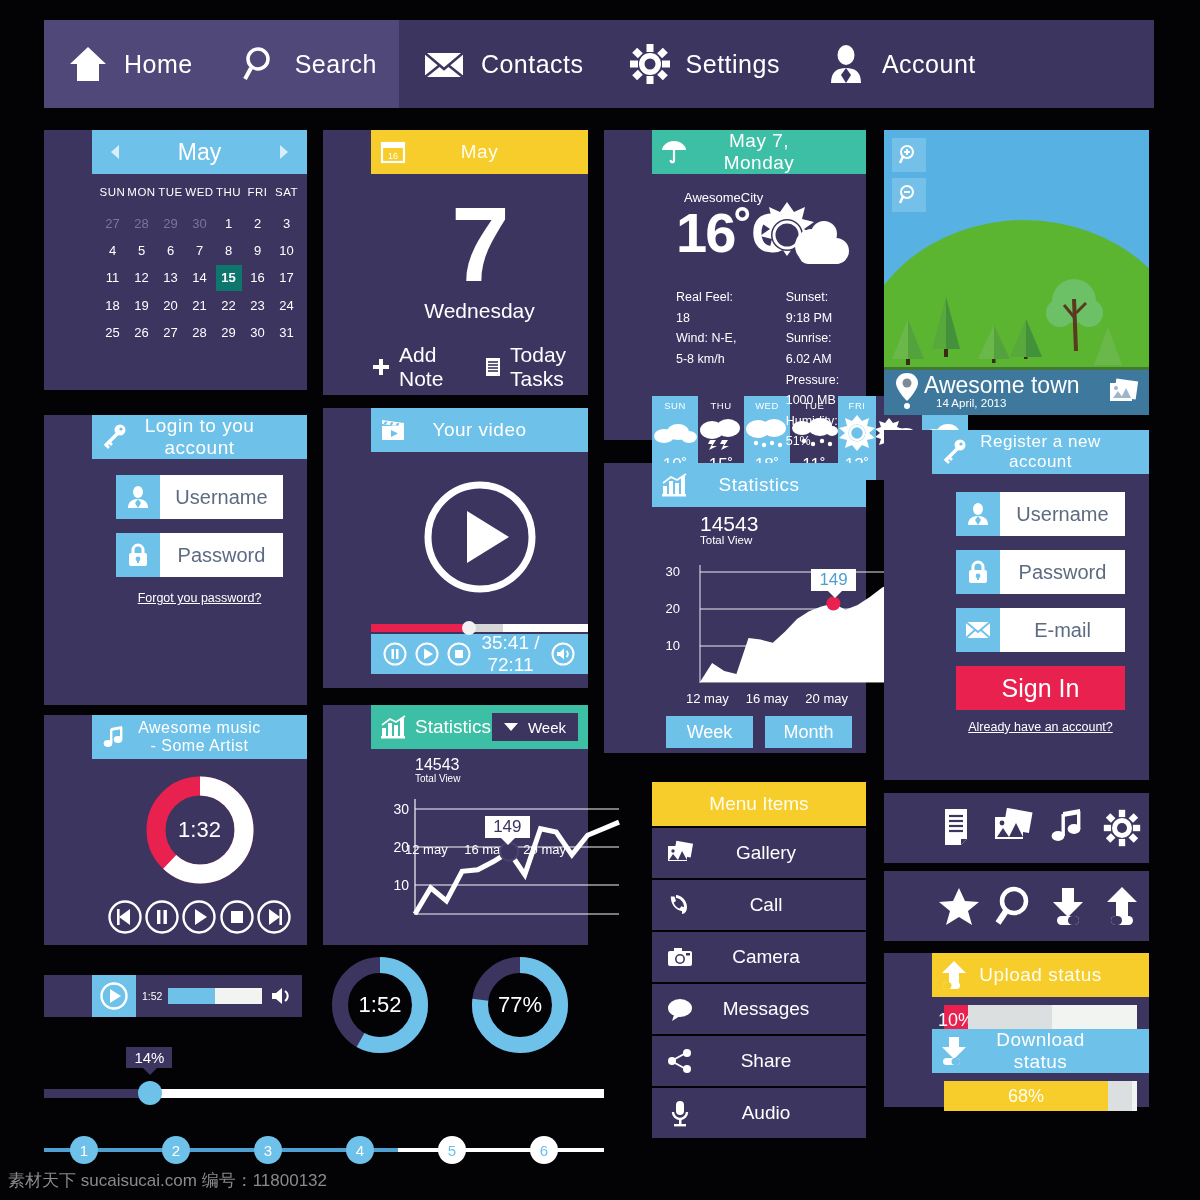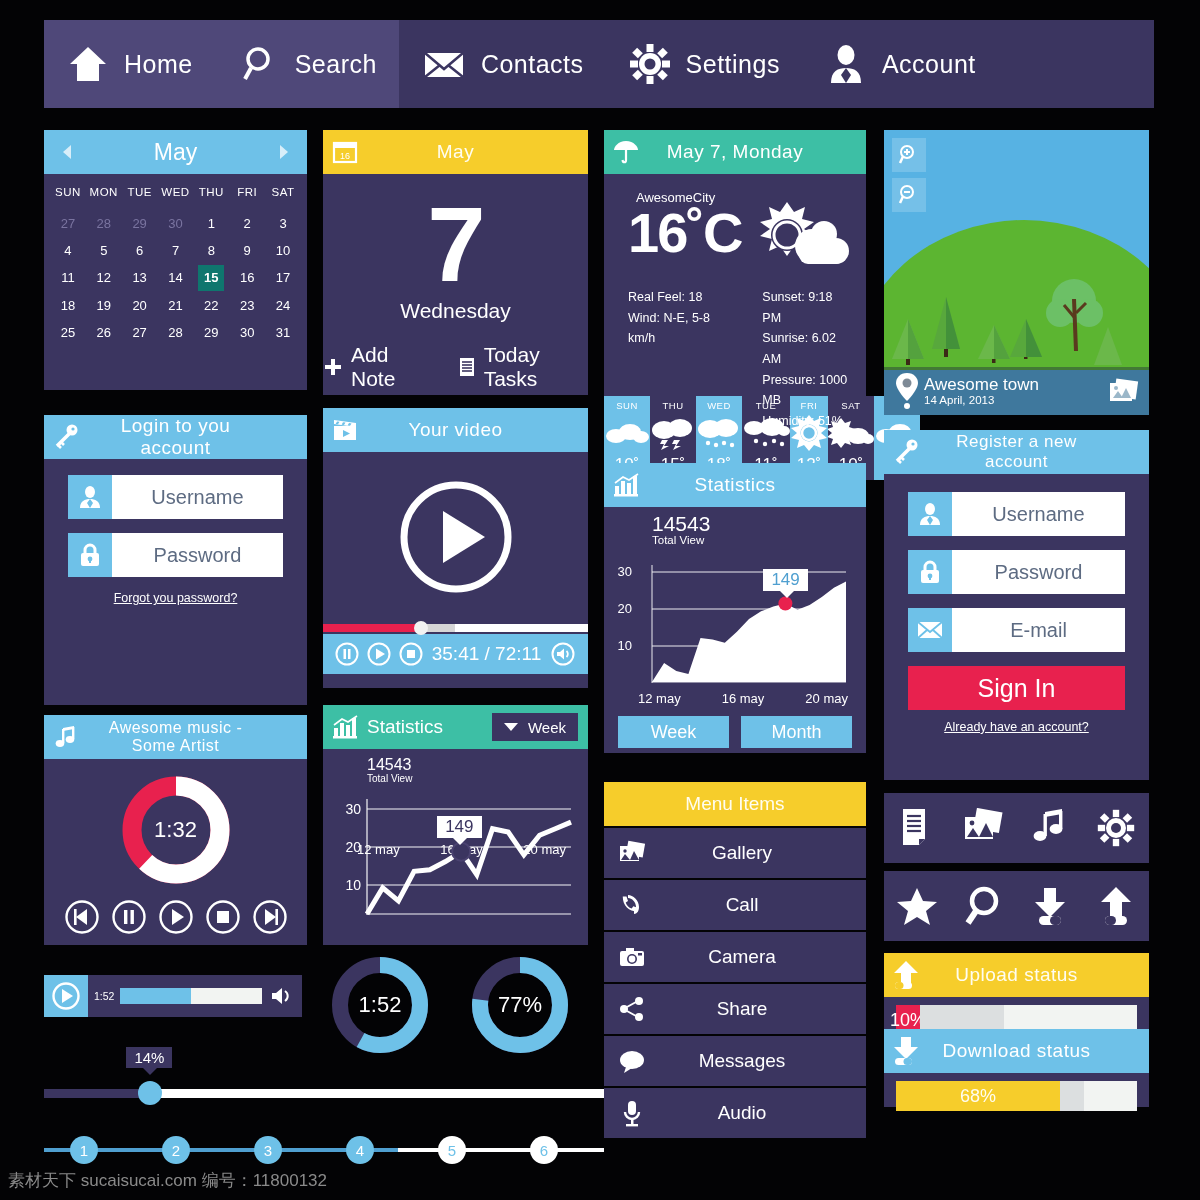--- a/index.html
+++ b/index.html
@@ -18,21 +18,21 @@
   .teal { background:#3dbfa5; }
   .yellow { background:#f6cd2b; color:#fffdf0; }
 
   
   #nav { position:absolute; left:44px; top:20px; width:1110px; height:88px; background:#3b3560; display:flex; }
   .nav-item { display:flex; align-items:center; gap:14px; padding:12px 22px; cursor:pointer; }
   .nav-item.active { background:#4f4879; }
   .nav-label { font-size:25px; letter-spacing:.5px; }
 
   
-  .w { position:absolute; }
+  .w { position:absolute;padding-left:48px; }
 
   
   #cal { left:44px; top:130px; width:263px; height:260px; }
   #cal .hdr { justify-content:space-between; padding:0 14px; }
   #cal .month { font-size:23px; flex:1; text-align:center; }
   .cal-grid { display:grid; grid-template-columns:repeat(7,1fr); padding:6px 6px 10px; }
   .cal-grid div { text-align:center; font-size:13px; padding:6px 0; color:#fff; }
   .cal-grid .dow { font-size:11.5px; letter-spacing:.5px; padding-bottom:12px; }
   .cal-grid .mut { color:#7a74a0; }
   .cal-grid .sel { position:relative; }
@@ -56,22 +56,22 @@
   #wx .fc > div { flex:1; display:flex; flex-direction:column; align-items:center; justify-content:space-between; padding:4px 0 5px; }
   #wx .fc .d { font-size:9.5px; letter-spacing:.5px; }
   #wx .fc .t { font-size:17px; }
   .fc-l { background:#6ec1e8; } .fc-d { background:#3b3560; }
 
   
   #map { left:884px; top:130px; width:265px; height:285px; background:#57b2e3; overflow:hidden; }
   #map .zoombtn { position:absolute; left:8px; width:34px; height:34px; background:rgba(255,255,255,.18); display:flex; align-items:center; justify-content:center; cursor:pointer;}
   #map .hill { position:absolute; left:-30px; bottom:45px; width:340px; height:150px; background:#5cb531; border-radius:50% 50% 0 0 / 100% 100% 0 0; }
   #map .foot { position:absolute; left:0; bottom:0; width:100%; height:48px; background:rgba(30,40,60,.42); display:flex; align-items:center; padding:0 10px; }
-  #map .ttl { font-size:17px; line-height:1.05; }
-  #map .sub { font-size:11.5px; }
+  #map .ttl { font-size:23px; line-height:1.05; }
+  #map .sub { font-size:11.5px;margin-left:12px; }
 
   
   #login { left:44px; top:415px; width:263px; height:290px; }
   .field { display:flex; height:44px; margin:0 24px 14px; }
   .field .fi { width:44px; background:#6ec1e8; display:flex; align-items:center; justify-content:center; flex:0 0 44px;}
   .field .ft { flex:1; background:#fff; color:#5d6b82; display:flex; align-items:center; justify-content:center; font-size:20px; }
   .cta { margin:4px 24px 0; height:44px; background:#e8214e; display:flex; align-items:center; justify-content:center; font-size:25px; cursor:pointer;}
   .lnk { text-align:center; font-size:12.5px; text-decoration:underline; margin-top:10px; cursor:pointer; }
 
   
@@ -818,42 +818,42 @@
             <rect x="8" y="3" width="8" height="4" fill="#fff"></rect>
             <circle cx="14" cy="14" r="5" fill="#3b3560"></circle>
             <circle cx="14" cy="14" r="3.4" fill="#fff"></circle>
             <rect x="20" y="8" width="4" height="2.5" fill="#3b3560"></rect>
           </svg>
         </span>
         <span class="mi-lbl">Camera</span>
       </div>
       <div class="mi">
         <span class="mi-ico">
+          <svg width="28" height="24" viewBox="0 0 28 24">
+            <ellipse cx="14" cy="11" rx="12" ry="9" fill="#fff"></ellipse>
+            <polygon points="8,18 6,24 14,19" fill="#fff"></polygon>
+          </svg>
+        </span>
+        <span class="mi-lbl">Messages</span>
+      </div>
+      <div class="mi">
+        <span class="mi-ico">
           <svg width="28" height="26" viewBox="0 0 28 26">
             <g fill="#fff">
               <circle cx="21" cy="5" r="4"></circle>
               <circle cx="6" cy="13" r="4"></circle>
               <circle cx="21" cy="21" r="4"></circle>
             </g>
             <g stroke="#fff" stroke-width="2">
               <line x1="9" y1="11" x2="18" y2="6"></line>
               <line x1="9" y1="15" x2="18" y2="20"></line>
             </g>
           </svg>
         </span>
         <span class="mi-lbl">Share</span>
-      </div>
-      <div class="mi">
-        <span class="mi-ico">
-          <svg width="28" height="24" viewBox="0 0 28 24">
-            <ellipse cx="14" cy="11" rx="12" ry="9" fill="#fff"></ellipse>
-            <polygon points="8,18 6,24 14,19" fill="#fff"></polygon>
-          </svg>
-        </span>
-        <span class="mi-lbl">Messages</span>
       </div>
       <div class="mi">
         <span class="mi-ico">
           <svg width="22" height="28" viewBox="0 0 22 28">
             <rect x="7" y="2" width="8" height="14" rx="4" fill="#fff"></rect>
             <path d="M4 13 a7 7 0 0 0 14 0" fill="none" stroke="#fff" stroke-width="2.4"></path>
             <rect x="10" y="20" width="2.5" height="5" fill="#fff"></rect>
             <rect x="5" y="25" width="12" height="2.4" fill="#fff"></rect>
           </svg>
         </span>

